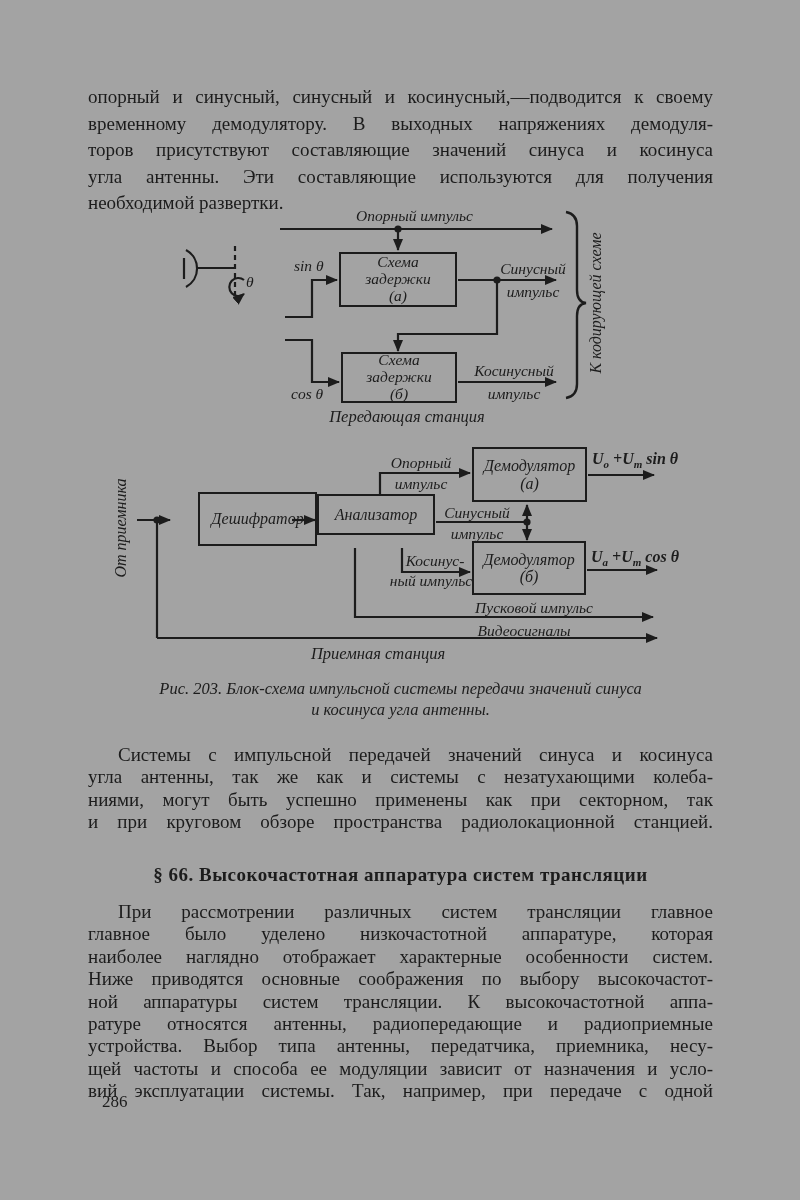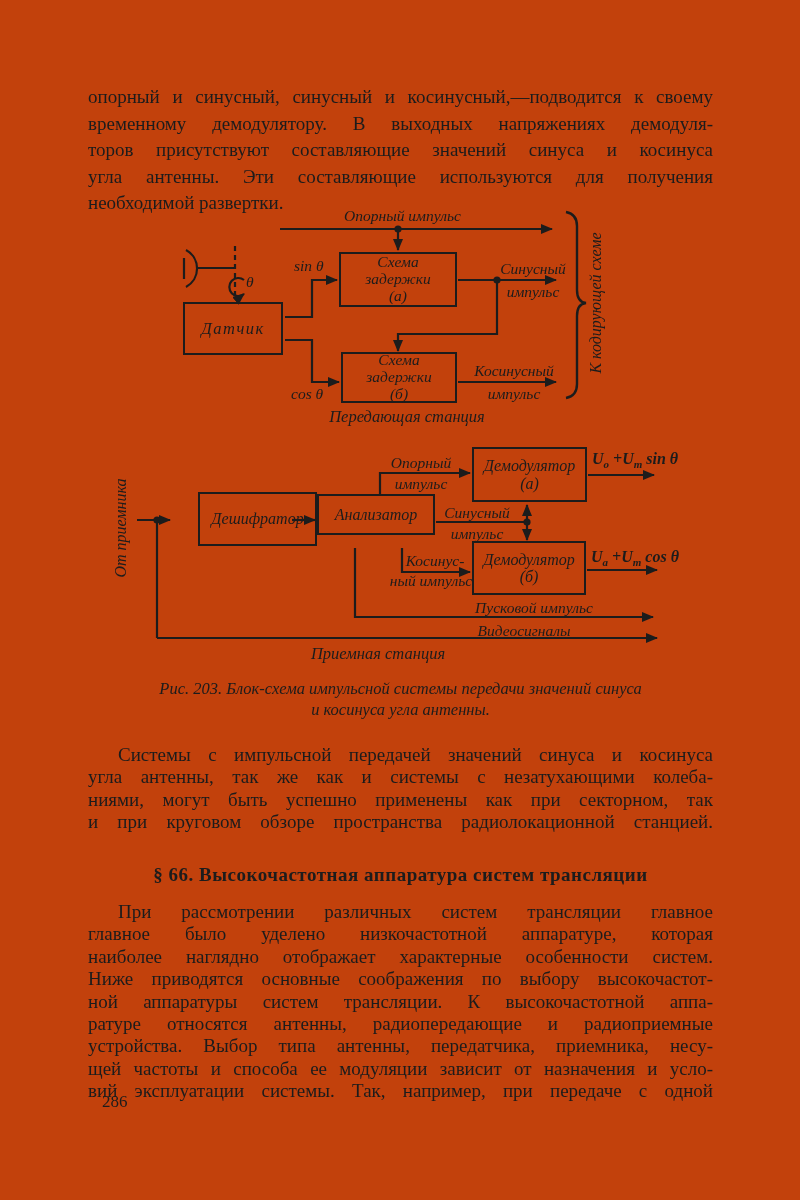--- a/index.html
+++ b/index.html
@@ -1,16 +1,16 @@
 <!DOCTYPE html>
 <html><head>
 <meta charset="utf-8">
 <style>
   html,body{margin:0;padding:0;}
-  .page{position:relative;width:800px;height:1200px;background:#c2410c;
+  .page{position:relative;width:800px;height:1200px;background:#a3a3a3;
         font-family:"Liberation Serif",serif;color:#1c1c1c;overflow:hidden;}
   .para{position:absolute;left:88px;width:625px;}
   .ln{display:block;}
   .j{text-align:justify;text-align-last:justify;}
   .ind{text-indent:30px;}
   .p1{font-size:19px;line-height:26.5px;}
   .p2{font-size:19px;line-height:22.4px;}
   .cap{font-size:16.5px;line-height:21px;text-align:center;}
   .hd{font-size:19px;font-weight:bold;text-align:center;letter-spacing:.5px;}
   .pagenum{position:absolute;left:102px;top:1092px;font-size:17px;}
@@ -73,35 +73,32 @@
       <path d="M157,638 H657" marker-end="url(#arr)"></path>
     </g>
     <g fill="#1c1c1c">
       <circle cx="398" cy="229" r="3.6"></circle>
       <circle cx="497" cy="280" r="3.6"></circle>
       <circle cx="157" cy="520" r="3.6"></circle>
       <circle cx="527" cy="522" r="3.6"></circle>
     </g>
   </svg>
 
-  <div class="box" style="left:183px;top:302px;width:100px;height:53px;font-size:16.5px;letter-spacing:1.5px;">
-    <div>Датчик</div>
-  </div>
   <div class="box" style="left:339px;top:252px;width:118px;height:55px;">
     <div>Схема</div>
     <div>задержки</div>
     <div>(а)</div>
   </div>
   <div class="box" style="left:341px;top:352px;width:116px;height:51px;">
     <div>Схема</div>
     <div>задержки</div>
     <div>(б)</div>
   </div>
 
-  <div class="lbl ctr" style="left:330px;top:208px;width:145px;">Опорный импульс</div>
+  <div class="lbl ctr" style="left:342px;top:208px;width:145px;">Опорный импульс</div>
   <div class="lbl" style="left:294px;top:258px;">sin θ</div>
   <div class="lbl" style="left:291px;top:386px;">cos θ</div>
   <div class="lbl" style="left:246px;top:274px;">θ</div>
   <div class="lbl ctr" style="left:494px;top:261px;width:78px;">Синусный</div>
   <div class="lbl ctr" style="left:494px;top:284px;width:78px;">импульс</div>
   <div class="lbl ctr" style="left:468px;top:363px;width:92px;">Косинусный</div>
   <div class="lbl ctr" style="left:468px;top:386px;width:92px;">импульс</div>
   <div class="lbl ctr rot" style="left:501px;top:295px;width:190px;font-size:16px;">К кодирующей схеме</div>
   <div class="lbl ctr" style="left:318px;top:409px;width:178px;font-size:16.5px;">Передающая станция</div>
 

